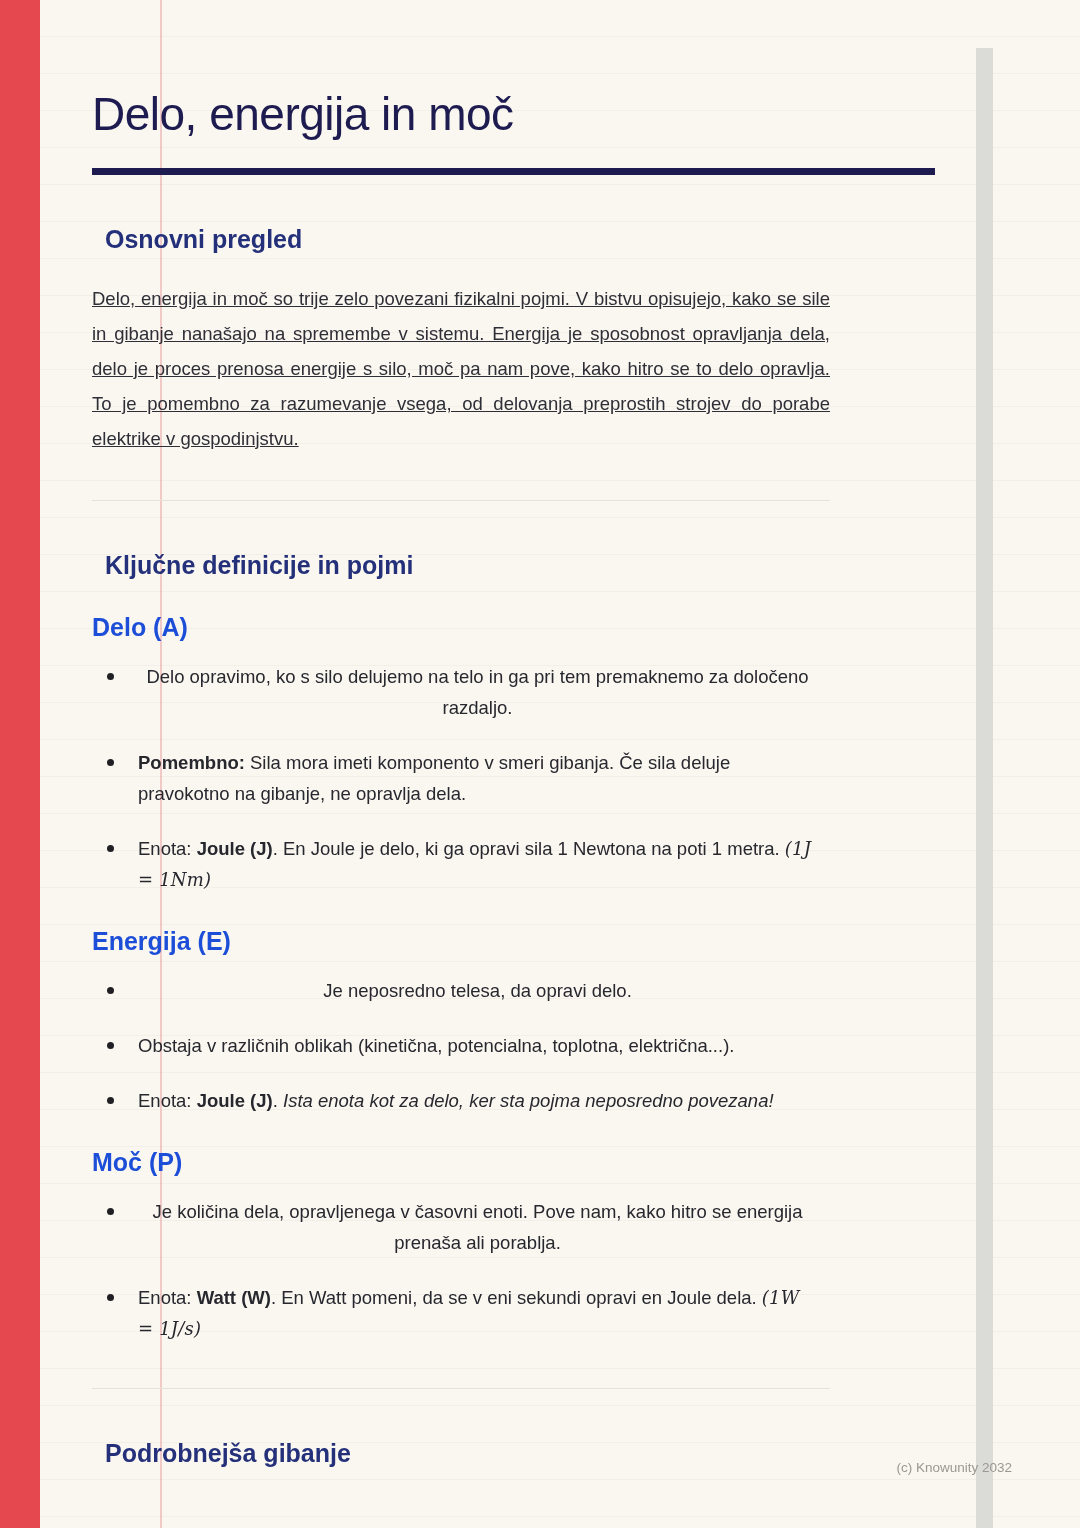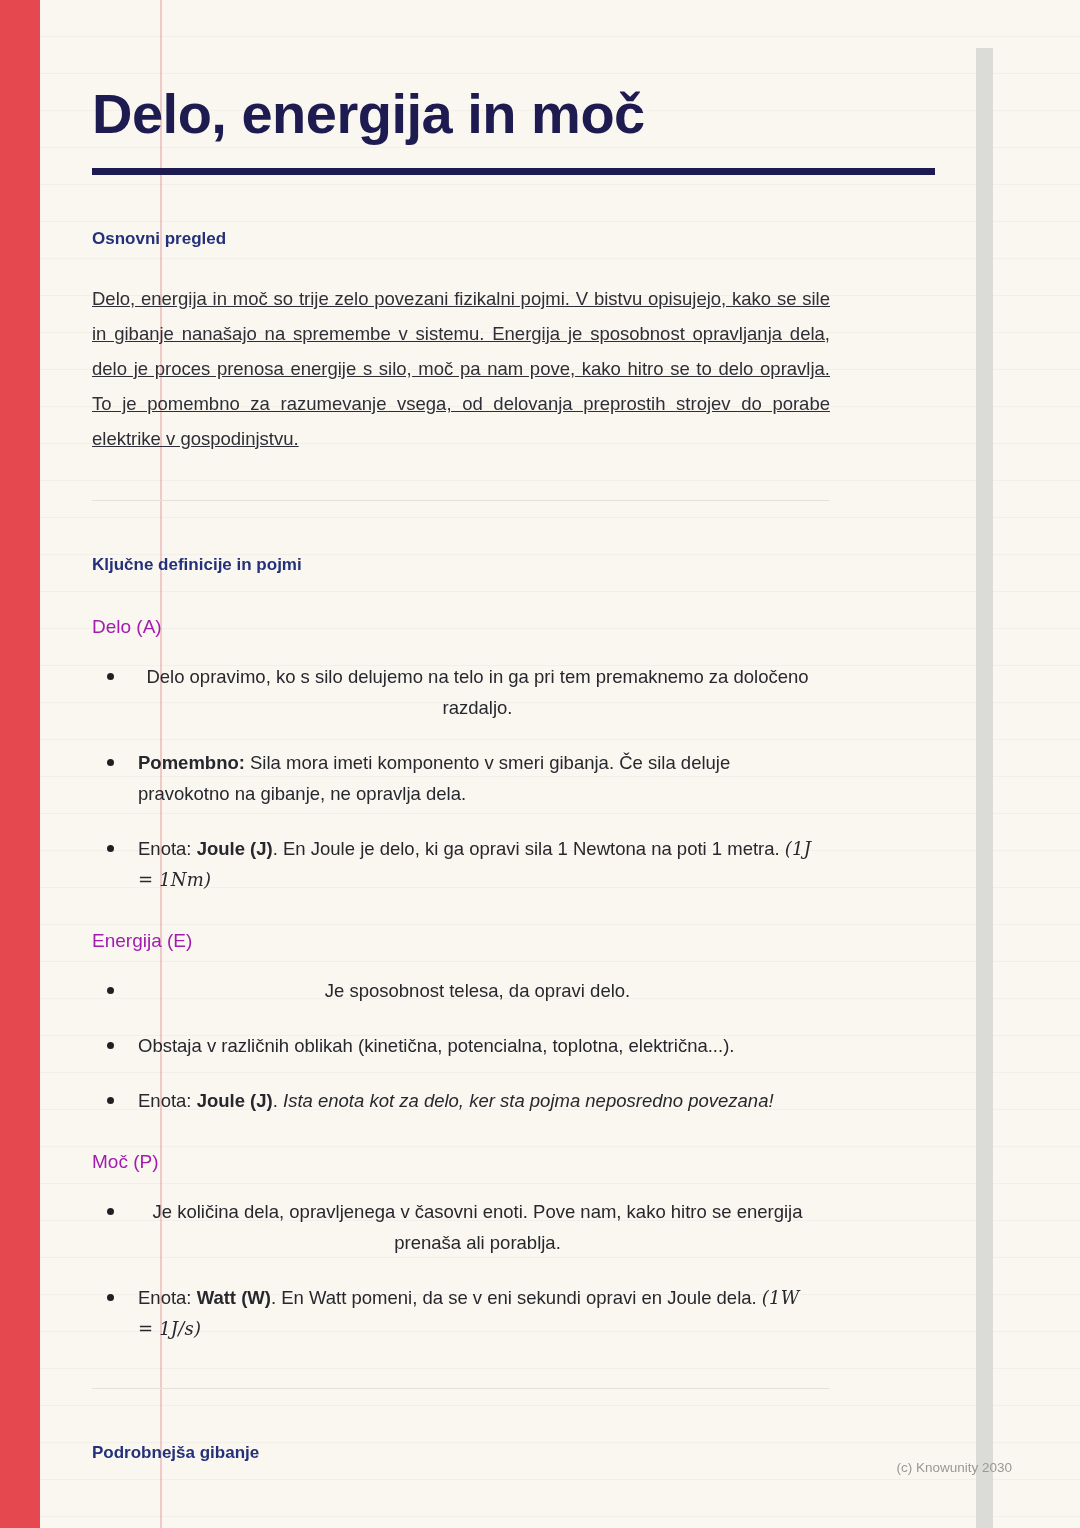--- a/index.html
+++ b/index.html
@@ -29,48 +29,48 @@
   }
   .scroll-strip {
     position:absolute; left:976px; top:48px; width:17px; height:1480px;
     background:#dbdbd7;
   }
   .content {
     position:absolute; left:92px; top:86px; width:843px; z-index:2;
   }
   h1 {
     margin:0;
-    font-size:56px; line-height:56px;
-    font-weight:700; letter-spacing:-0.5px;
+    font-size:46px; line-height:56px;
+    font-weight:400; letter-spacing:-0.5px;
     color:#1d1b4f;
   }
   .title-rule {
     height:7px; background:#1d1b4f; margin-top:26px; width:843px;
   }
   h2 {
-    margin:0; margin-top:48px;
-    font-size:17px; line-height:32px;
+    margin:13px; margin-top:48px;
+    font-size:25px; line-height:32px;
     font-weight:700; color:#24317a;
   }
   .lead {
     margin:26px 0 0 0;
     width:738px;
     font-size:18.5px; line-height:35px;
     color:#2e2e36;
     text-align:justify;
     text-decoration:underline;
   }
   .divider {
     border:none; border-top:1px solid #e5e2db;
     width:738px; margin:44px 0 0 0;
   }
   h3 {
     margin:0; margin-top:34px;
-    font-size:19px; line-height:24px;
-    font-weight:400; color:#a21caf;
+    font-size:25px; line-height:24px;
+    font-weight:700; color:#1d4ed8;
   }
   ul.bullets {
     list-style:none;
     margin:22px 0 0 13px; padding:0;
     width:712px;
   }
   ul.bullets li {
     position:relative;
     padding-left:33px;
     font-size:18.5px; line-height:31px;
@@ -121,30 +121,30 @@
 
   <h3>Delo (A)</h3>
   <ul class="bullets">
     <li><span>Delo opravimo, ko s silo delujemo na telo in ga pri tem premaknemo za določeno razdaljo.</span></li>
     <li><span class="b">Pomembno:</span><span> Sila mora imeti komponento v smeri gibanja. Če sila deluje pravokotno na gibanje, ne opravlja dela.</span></li>
     <li><span>Enota: </span><span class="b">Joule (J)</span><span>. En Joule je delo, ki ga opravi sila 1 Newtona na poti 1 metra. </span><span class="math">(1J = 1Nm)</span></li>
   </ul>
 
   <h3>Energija (E)</h3>
   <ul class="bullets">
-    <li><span>Je sposobnost telesa, da opravi delo.</span></li>
+    <li><span>Je neposredno telesa, da opravi delo.</span></li>
     <li><span>Obstaja v različnih oblikah (kinetična, potencialna, toplotna, električna...).</span></li>
     <li><span>Enota: </span><span class="b">Joule (J)</span><span>. </span><span class="i">Ista enota kot za delo, ker sta pojma neposredno povezana!</span></li>
   </ul>
 
   <h3>Moč (P)</h3>
   <ul class="bullets">
     <li><span>Je količina dela, opravljenega v časovni enoti. Pove nam, kako hitro se energija prenaša ali porablja.</span></li>
     <li><span>Enota: </span><span class="b">Watt (W)</span><span>. En Watt pomeni, da se v eni sekundi opravi en Joule dela. </span><span class="math">(1W = 1J/s)</span></li>
   </ul>
 
   <hr class="divider">
 
   <h2>Podrobnejša gibanje</h2>
 
 </div>
 
-<div class="footer">(c) Knowunity 2030</div>
+<div class="footer">(c) Knowunity 2032</div>
 
 </body></html>

